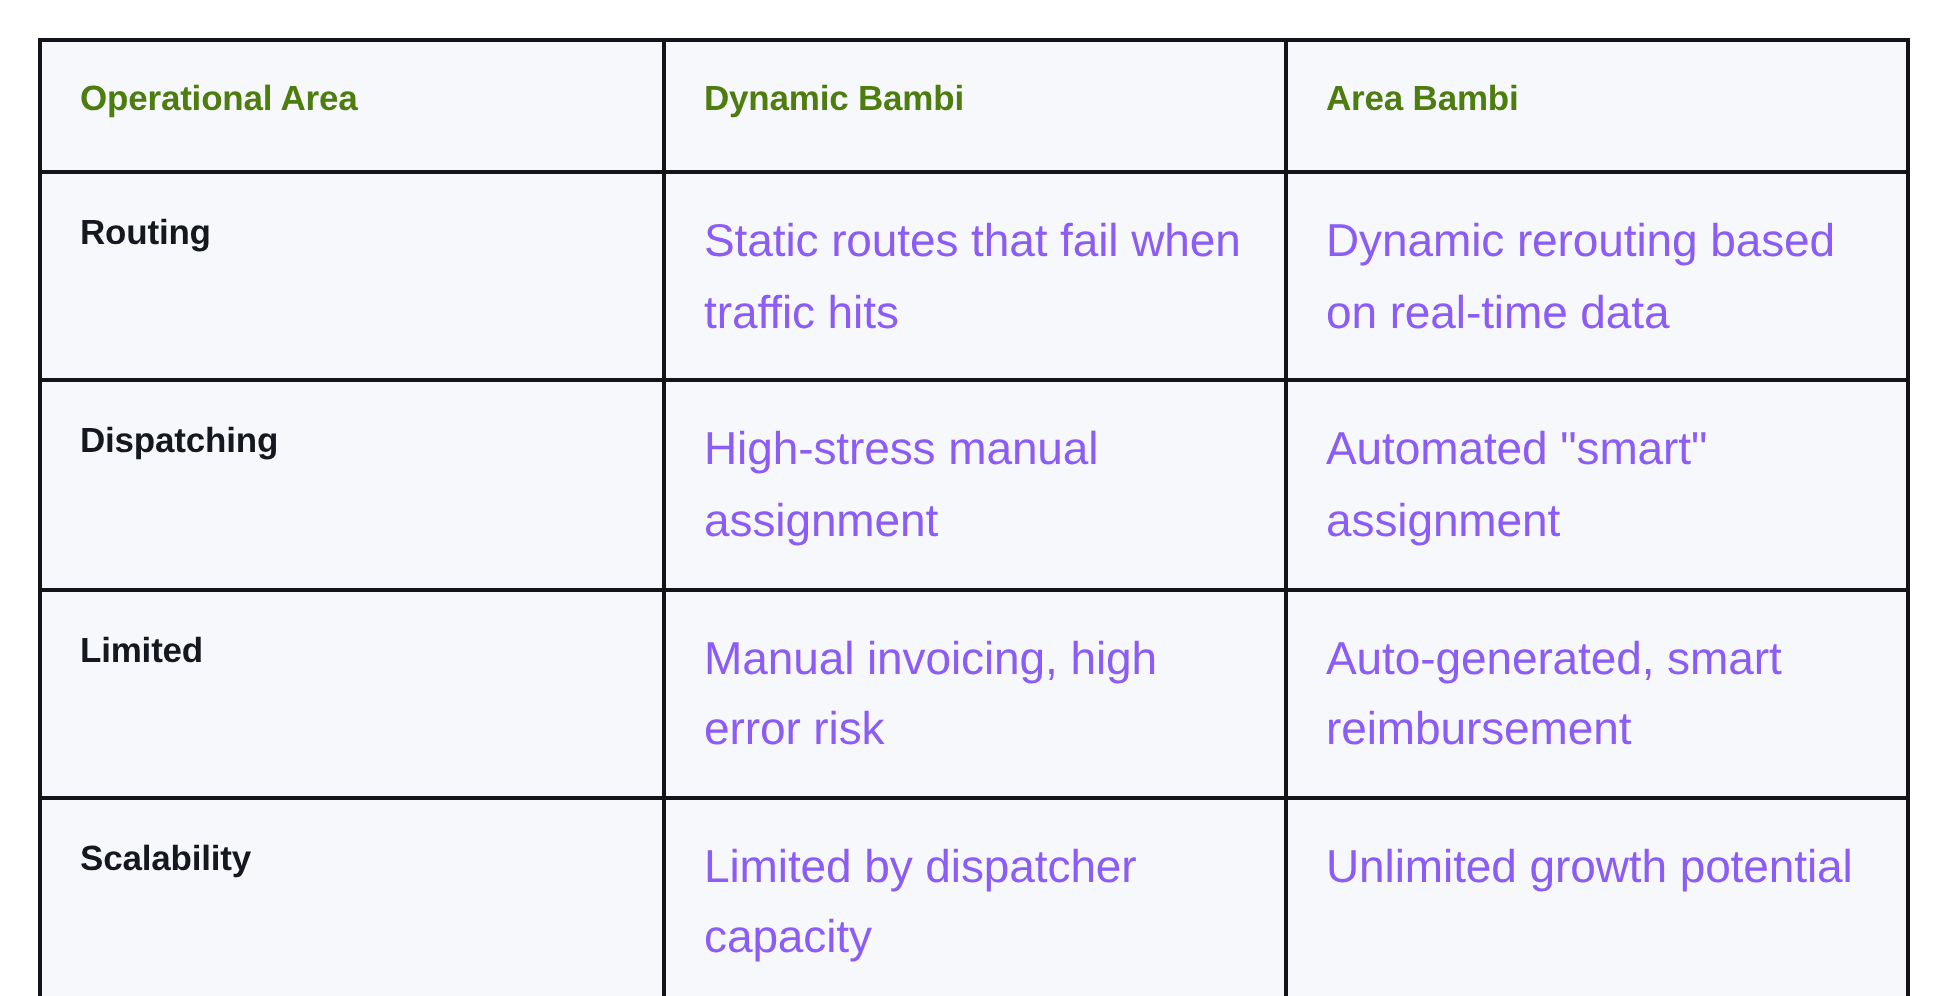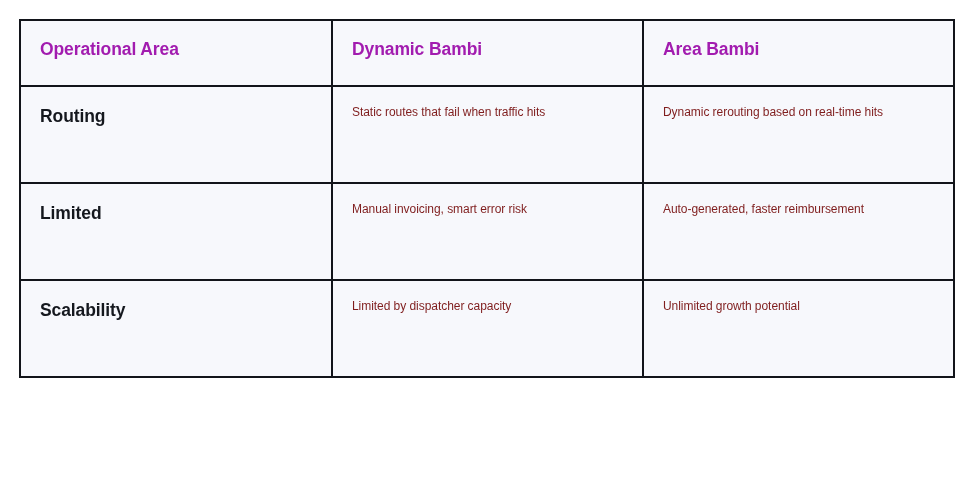--- a/index.html
+++ b/index.html
@@ -50,31 +50,31 @@
     vertical-align: top;
     text-align: left;
     padding: 15px 18px 15px 19px;
     box-sizing: border-box;
   }
 
   table.cmp thead th {
     height: 66px;
     font-size: 17.5px;
     font-weight: bold;
-    color: #a21caf;
+    color: #4d7c0f;
     letter-spacing: -0.1px;
     line-height: 1.3;
     padding-top: 17px;
   }
 
   table.cmp tbody td {
     height: 97px;
-    font-size: 12px;
+    font-size: 23px;
     line-height: 1.55;
-    color: #7f1d1d;
+    color: #8b5cf6;
     letter-spacing: -0.05px;
     padding-top: 16px;
   }
 
   table.cmp tbody td.area {
     font-weight: bold;
     color: #15181e;
     font-size: 17.5px;
     letter-spacing: -0.1px;
   }
@@ -110,32 +110,43 @@
       </thead>
       <tbody>
         <tr>
           <td class="area">
             <span class="cell-text">Routing</span>
           </td>
           <td>
             <span class="cell-text">Static routes that fail when traffic hits</span>
           </td>
           <td>
-            <span class="cell-text">Dynamic rerouting based on real-time hits</span>
+            <span class="cell-text">Dynamic rerouting based on real-time data</span>
+          </td>
+        </tr>
+        <tr>
+          <td class="area">
+            <span class="cell-text">Dispatching</span>
+          </td>
+          <td>
+            <span class="cell-text">High-stress manual assignment</span>
+          </td>
+          <td>
+            <span class="cell-text">Automated "smart" assignment</span>
           </td>
         </tr>
         <tr>
           <td class="area">
             <span class="cell-text">Limited</span>
           </td>
           <td>
-            <span class="cell-text">Manual invoicing, smart error risk</span>
+            <span class="cell-text">Manual invoicing, high error risk</span>
           </td>
           <td>
-            <span class="cell-text">Auto-generated, faster reimbursement</span>
+            <span class="cell-text">Auto-generated, smart reimbursement</span>
           </td>
         </tr>
         <tr>
           <td class="area">
             <span class="cell-text">Scalability</span>
           </td>
           <td>
             <span class="cell-text">Limited by dispatcher capacity</span>
           </td>
           <td>

